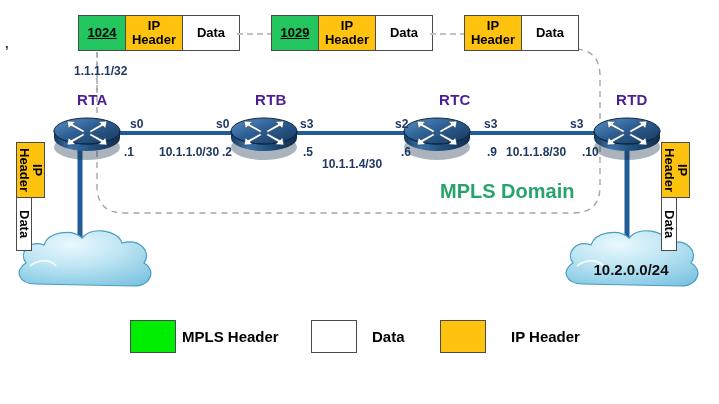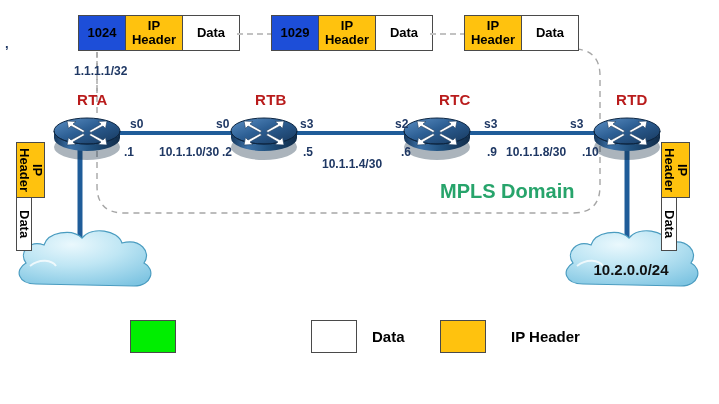--- a/index.html
+++ b/index.html
@@ -17,21 +17,21 @@
   
   .pkt{position:absolute;display:flex;height:36px;align-items:stretch;}
   .pkt .cell{
     border:1px solid #4a4a4a;
     margin-left:-1px;
     display:flex;align-items:center;justify-content:center;
     font-size:13px;font-weight:bold;color:#000;
     line-height:1.05;text-align:center;
   }
   .pkt .cell:first-child{margin-left:0;}
-  .cell.mpls{background:#1d4ed8;}
+  .cell.mpls{background:#22c55e;text-decoration:underline;}
   .cell.ip{background:#ffc20e;}
   .cell.data{background:#ffffff;}
 
   .dashconn{
     position:absolute;height:0;
     border-top:2px dashed #c2c2c2;
   }
 
   
   .vpkt{position:absolute;width:34px;}
@@ -42,21 +42,21 @@
     font-size:13px;font-weight:bold;color:#000;
     writing-mode:vertical-rl;
     text-orientation:mixed;
     line-height:1.05;text-align:center;
   }
   .vpkt .vcell:first-child{margin-top:0;}
   .vcell.ip{background:#ffc20e;}
   .vcell.data{background:#ffffff;}
 
   
-  .rtlabel{position:absolute;font-size:15px;font-weight:bold;color:#b91c1c;letter-spacing:.3px;}
+  .rtlabel{position:absolute;font-size:15px;font-weight:bold;color:#4c1d95;letter-spacing:.3px;}
   .iflabel{position:absolute;font-size:12px;font-weight:bold;color:#1f3864;}
   .netlabel{position:absolute;font-size:12px;font-weight:bold;color:#1f3864;}
   .looplabel{position:absolute;font-size:12px;font-weight:bold;color:#1f3864;}
   .mplsdom{position:absolute;font-size:20px;font-weight:bold;color:#27a46b;}
   .cloudlabel{position:absolute;font-size:15px;font-weight:bold;color:#111;text-align:center;}
 
   
   .legend-swatch{position:absolute;border:1px solid #4a4a4a;}
   .legend-text{position:absolute;font-size:15px;font-weight:bold;color:#000;}
 
@@ -209,20 +209,21 @@
 
   <div class="netlabel" style="left:487px;top:145px;">.9</div>
   <div class="netlabel" style="left:506px;top:145px;">10.1.1.8/30</div>
   <div class="netlabel" style="left:582px;top:145px;">.10</div>
 
   <div class="mplsdom" style="left:440px;top:180px;">MPLS Domain</div>
 
   <div class="cloudlabel" style="left:571px;top:261px;width:120px;">10.2.0.0/24</div>
 
   <div class="legend-swatch" style="left:130px;top:320px;width:44px;height:31px;background:#00ee00;"></div>
+  <div class="legend-text" style="left:182px;top:328px;">MPLS Header</div>
 
   <div class="legend-swatch" style="left:311px;top:320px;width:44px;height:31px;background:#ffffff;"></div>
   <div class="legend-text" style="left:372px;top:328px;">Data</div>
 
   <div class="legend-swatch" style="left:440px;top:320px;width:44px;height:31px;background:#ffc20e;"></div>
   <div class="legend-text" style="left:511px;top:328px;">IP Header</div>
 
 </div>
 
 </body></html>

